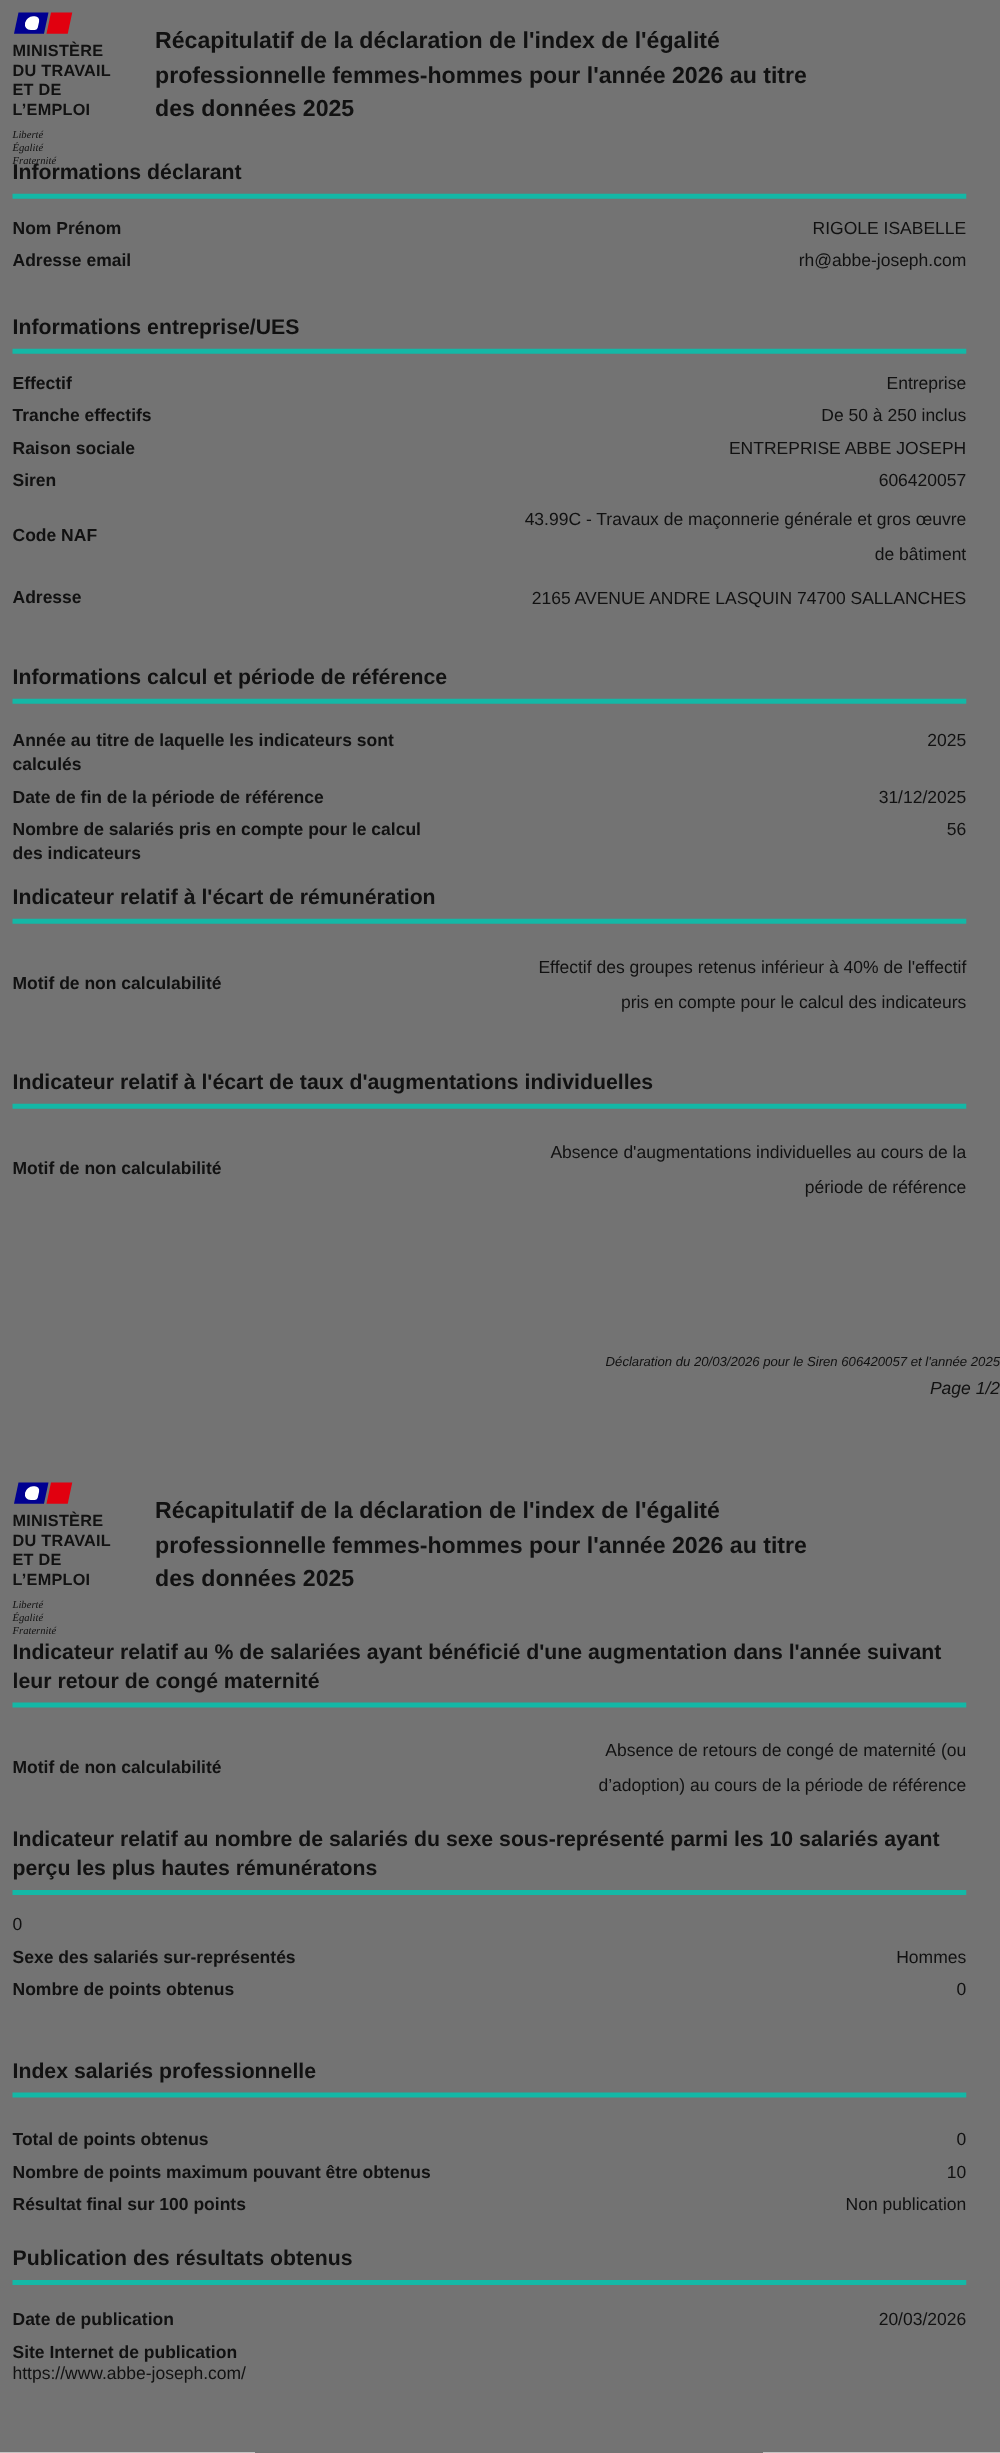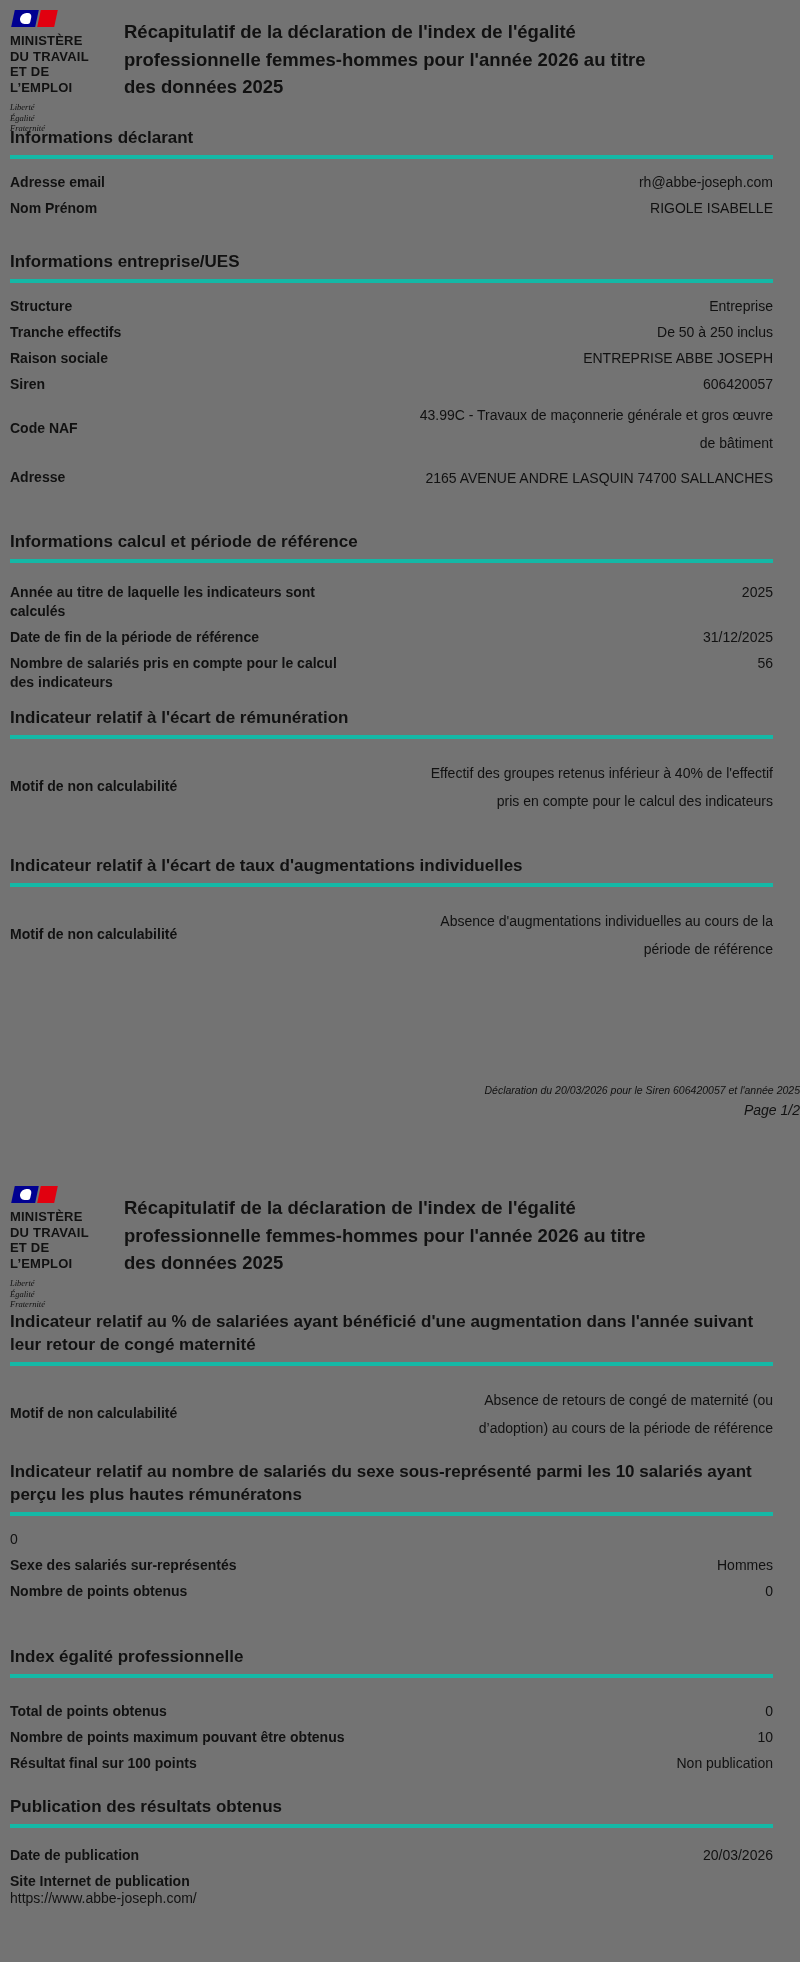--- a/index.html
+++ b/index.html
@@ -73,37 +73,37 @@
     </div>
     <div class="doc-title">Récapitulatif de la déclaration de l'index de l'égalité professionnelle femmes-hommes pour l'année 2026 au titre des données 2025</div>
   </div>
 
   <div class="block" style="top:126px;">
     <div class="heading">
       <span class="heading-text">Informations déclarant</span>
     </div>
     <div class="rows">
       <div class="row">
+        <span class="label">Nom Prénom</span>
+        <span class="value">RIGOLE ISABELLE</span>
+      </div>
+      <div class="row">
         <span class="label">Adresse email</span>
         <span class="value">rh@abbe-joseph.com</span>
       </div>
-      <div class="row">
-        <span class="label">Nom Prénom</span>
-        <span class="value">RIGOLE ISABELLE</span>
-      </div>
     </div>
   </div>
 
   <div class="block" style="top:250px;">
     <div class="heading">
       <span class="heading-text">Informations entreprise/UES</span>
     </div>
     <div class="rows">
       <div class="row">
-        <span class="label">Structure</span>
+        <span class="label">Effectif</span>
         <span class="value">Entreprise</span>
       </div>
       <div class="row">
         <span class="label">Tranche effectifs</span>
         <span class="value">De 50 à 250 inclus</span>
       </div>
       <div class="row">
         <span class="label">Raison sociale</span>
         <span class="value">ENTREPRISE ABBE JOSEPH</span>
       </div>
@@ -217,21 +217,21 @@
       </div>
       <div class="row">
         <span class="label">Nombre de points obtenus</span>
         <span class="value">0</span>
       </div>
     </div>
   </div>
 
   <div class="block" style="top:1645px;">
     <div class="heading">
-      <span class="heading-text">Index égalité professionnelle</span>
+      <span class="heading-text">Index salariés professionnelle</span>
     </div>
     <div class="rows" style="margin-top:20px;">
       <div class="row">
         <span class="label">Total de points obtenus</span>
         <span class="value">0</span>
       </div>
       <div class="row">
         <span class="label">Nombre de points maximum pouvant être obtenus</span>
         <span class="value">10</span>
       </div>

